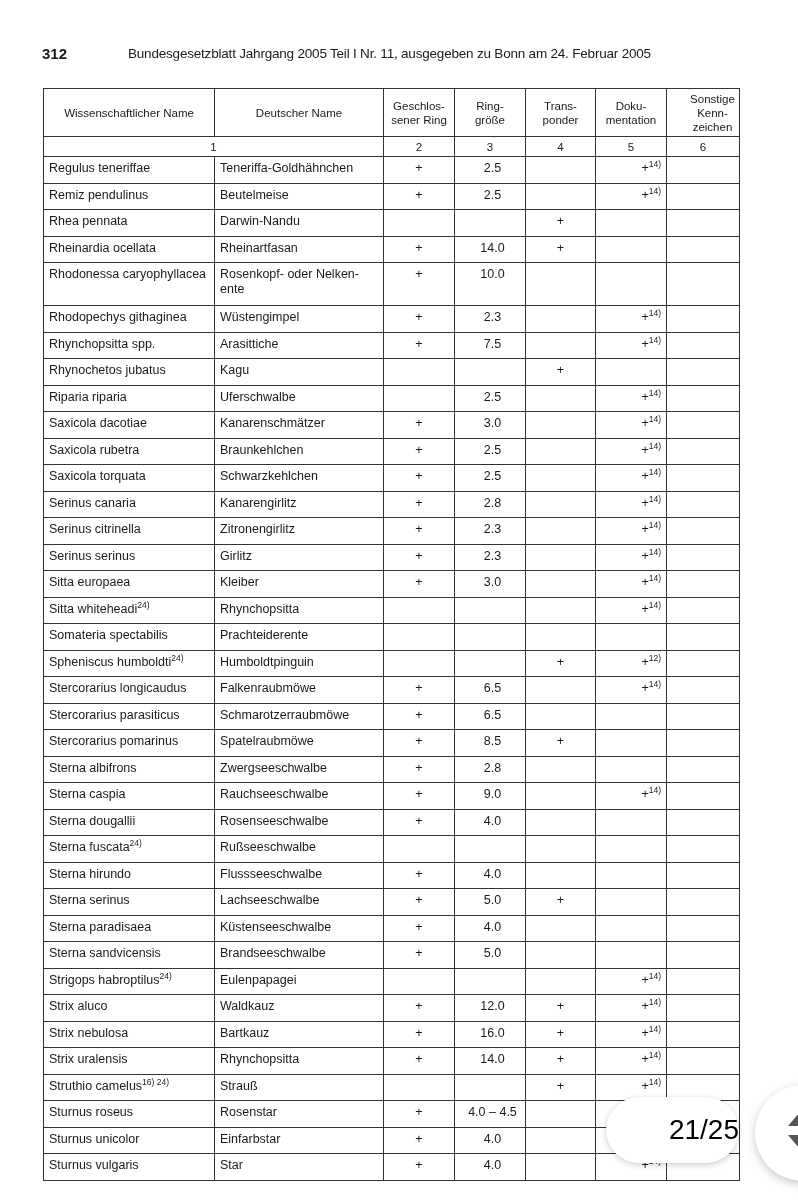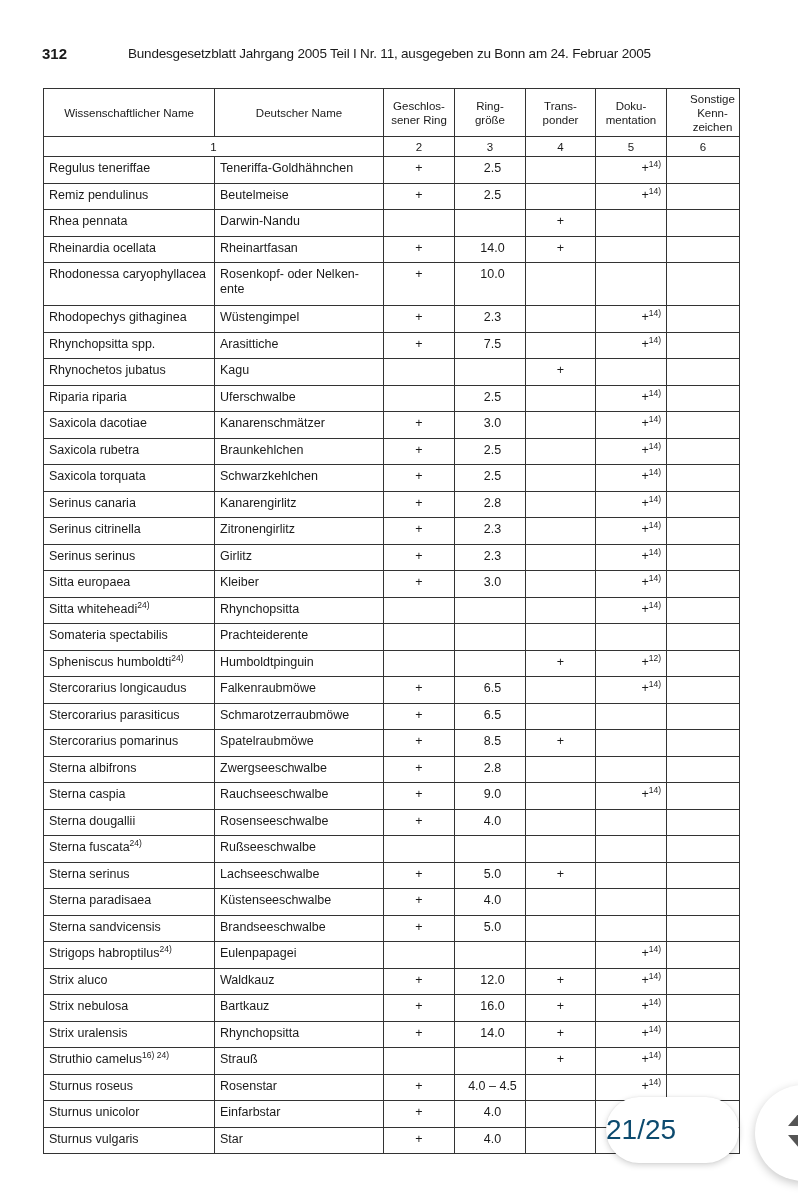--- a/index.html
+++ b/index.html
@@ -26,21 +26,21 @@
   .bird-table td.doc { text-align: right; padding-left: 18px; }
   .bird-table tr.tall td { height: 38px; }
   sup { font-size: 8.5px; line-height: 0; }
   col.c1 { width: 171px; } col.c2 { width: 169px; } col.c3 { width: 71px; }
   col.c4 { width: 71px; } col.c5 { width: 70px; } col.c6 { width: 71px; } col.c7 { width: 73px; }
 
   .page-indicator {
     position: absolute; left: 606px; top: 1097px; width: 133px; height: 66px;
     background: #fff; border-radius: 33px;
     box-shadow: 0 2px 6px rgba(0,0,0,0.18), 0 0 2px rgba(0,0,0,0.08);
-    font-size: 28px; color: #0c4a6e; text-align: left; line-height: 66px;
+    font-size: 28px; color: #000000; text-align: right; line-height: 66px;
   }
   .scroll-handle {
     position: absolute; left: 755px; top: 1085px; width: 96px; height: 96px;
     border-radius: 50%; background: #fff;
     box-shadow: 0 3px 10px rgba(0,0,0,0.22);
   }
   .scroll-handle .arrow-up {
     position: absolute; left: 33px; top: 27px; width: 0; height: 0;
     border-left: 12px solid transparent; border-right: 12px solid transparent;
     border-bottom: 14px solid #555;
@@ -321,20 +321,29 @@
       <tr>
         <td><span>Sterna fuscata</span><sup>24)</sup></td>
         <td><span>Rußseeschwalbe</span></td>
         <td class="c"><span></span></td>
         <td class="ring"><span></span></td>
         <td class="c"><span></span></td>
         <td class="doc"><span></span><sup></sup></td>
         <td class="c"><span></span></td>
       </tr>
       <tr>
+        <td><span>Sterna hirundo</span><sup></sup></td>
+        <td><span>Flussseeschwalbe</span></td>
+        <td class="c"><span>+</span></td>
+        <td class="ring"><span>4.0</span></td>
+        <td class="c"><span></span></td>
+        <td class="doc"><span></span><sup></sup></td>
+        <td class="c"><span></span></td>
+      </tr>
+      <tr>
         <td><span>Sterna serinus</span><sup></sup></td>
         <td><span>Lachseeschwalbe</span></td>
         <td class="c"><span>+</span></td>
         <td class="ring"><span>5.0</span></td>
         <td class="c"><span>+</span></td>
         <td class="doc"><span></span><sup></sup></td>
         <td class="c"><span></span></td>
       </tr>
       <tr>
         <td><span>Sterna paradisaea</span><sup></sup></td>

